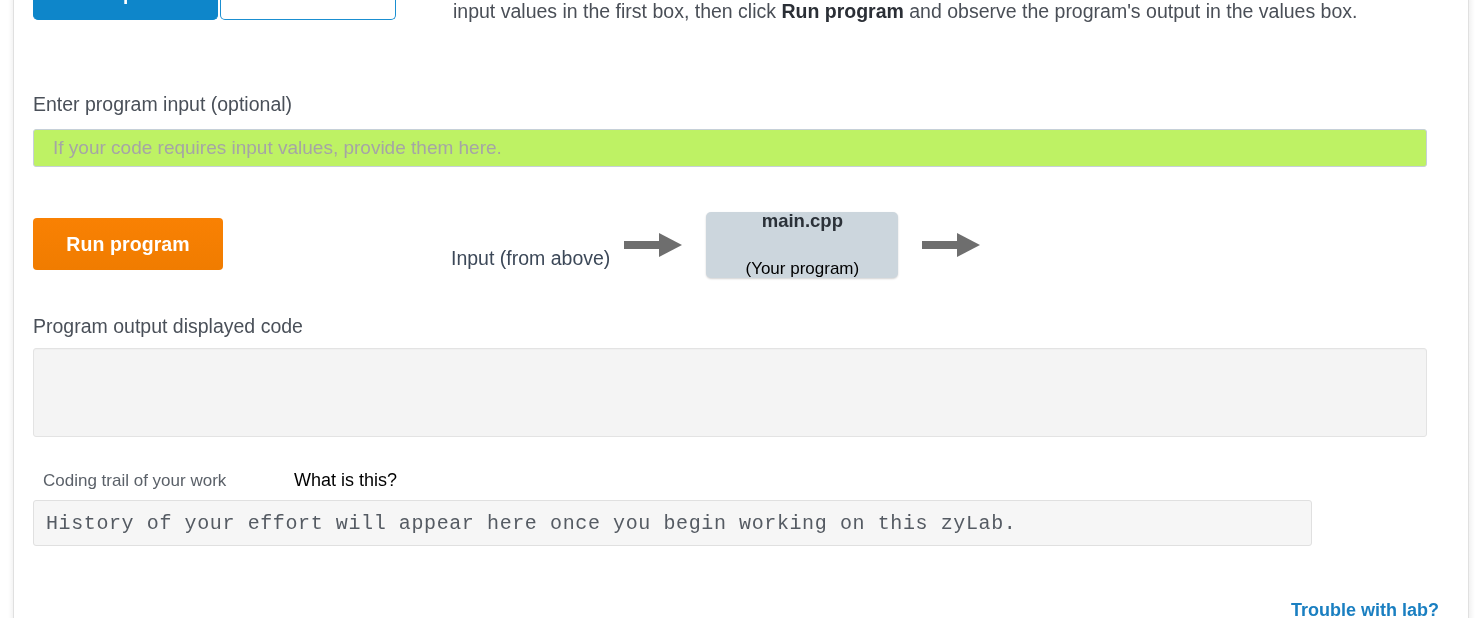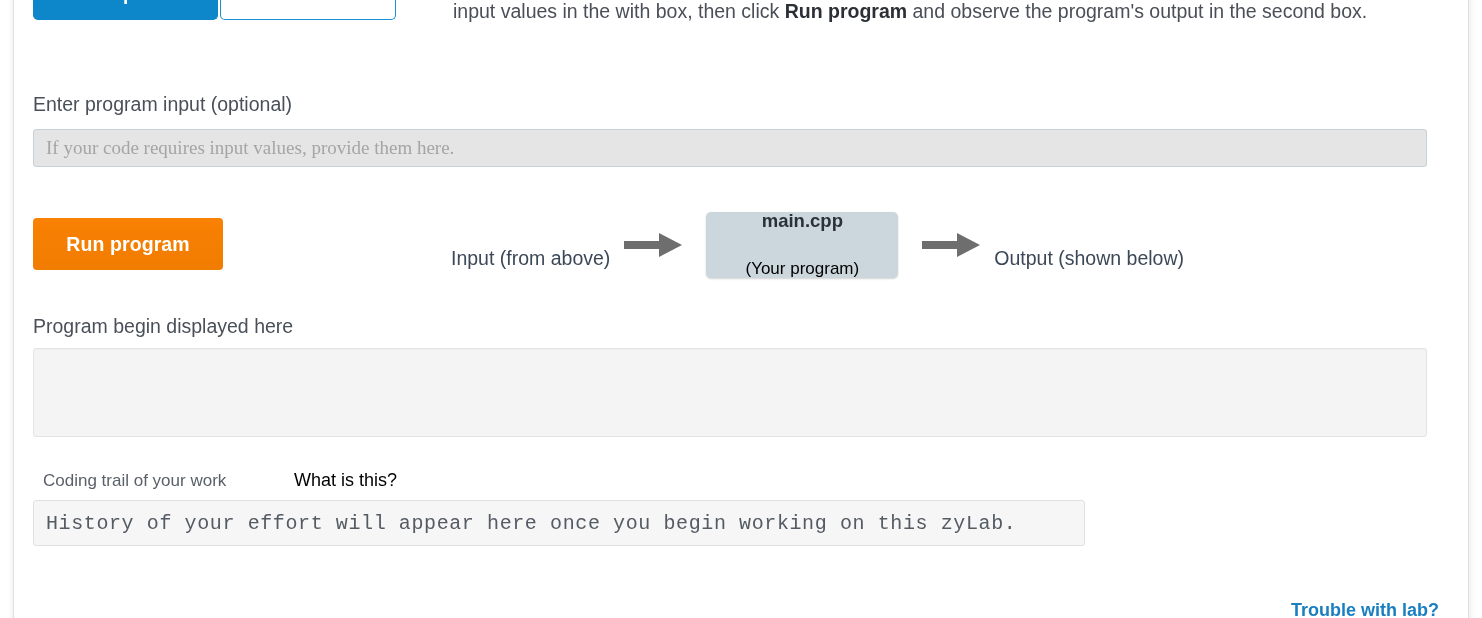--- a/index.html
+++ b/index.html
@@ -122,23 +122,23 @@
   
   .input-box {
     position: absolute;
     left: 33px;
     top: 129px;
     width: 1394px;
     height: 38px;
     box-sizing: border-box;
     border: 1px solid #c6d0d8;
     border-radius: 3px;
-    background: #e5e5e5;
-    padding: 0 12px;
-    font-family: Liberation Serif, serif;
+    background: #bef264;
+    padding: 0 19px;
+    font-family: Liberation Sans, sans-serif;
     font-size: 19px;
     color: #3c4858;
     outline: none;
   }
   .input-box::placeholder {
     color: #a5a5a5;
     opacity: 1;
   }
 
   
@@ -237,21 +237,21 @@
     font-size: 18px;
     color: #000000;
     text-decoration: none;
     cursor: pointer;
   }
 
   .trail-box {
     position: absolute;
     left: 33px;
     top: 500px;
-    width: 1052px;
+    width: 1279px;
     height: 46px;
     box-sizing: border-box;
     background: #f6f6f6;
     border: 1px solid #e0e0e0;
     border-radius: 3px;
     display: flex;
     align-items: center;
     padding-left: 12px;
     overflow: hidden;
   }
@@ -288,45 +288,44 @@
 
   <div class="tabs">
     <div class="tab active">
       <span>Develop mode</span>
     </div>
     <div class="tab inactive">
       <span>Submit mode</span>
     </div>
   </div>
 
-  <div class="intro"><span>input values in the with box, then click </span><b>Run program</b><span> and observe the program's output in the second box.</span></div>
+  <div class="intro"><span>input values in the first box, then click </span><b>Run program</b><span> and observe the program's output in the values box.</span></div>
 
   <div class="field-label" id="label-input">Enter program input (optional)</div>
   <input class="input-box" type="text" placeholder="If your code requires input values, provide them here." style="">
 
   <button class="run-btn">Run program</button>
 
   <div class="flow">
     <span class="flow-text">Input (from above)</span>
     <svg class="arrow" viewBox="0 0 58 26">
       <rect x="0" y="9" width="37" height="8" fill="#6e6e6e"></rect>
       <polygon points="35,1 58,13 35,25" fill="#6e6e6e"></polygon>
     </svg>
     <div class="prog-box">
       <span class="prog-name">main.cpp</span>
       <span class="prog-sub">(Your program)</span>
     </div>
     <svg class="arrow" viewBox="0 0 58 26">
       <rect x="0" y="9" width="37" height="8" fill="#6e6e6e"></rect>
       <polygon points="35,1 58,13 35,25" fill="#6e6e6e"></polygon>
     </svg>
-    <span class="flow-text">Output (shown below)</span>
   </div>
 
-  <div class="field-label" id="label-output">Program begin displayed here</div>
+  <div class="field-label" id="label-output">Program output displayed code</div>
   <div class="output-box"></div>
 
   <div class="trail-label">Coding trail of your work</div>
   <a class="trail-link">What is this?</a>
   <div class="trail-box">
     <span class="trail-text">History of your effort will appear here once you begin working on this zyLab.</span>
   </div>
 
   <a class="trouble-link">Trouble with lab?</a>
 

